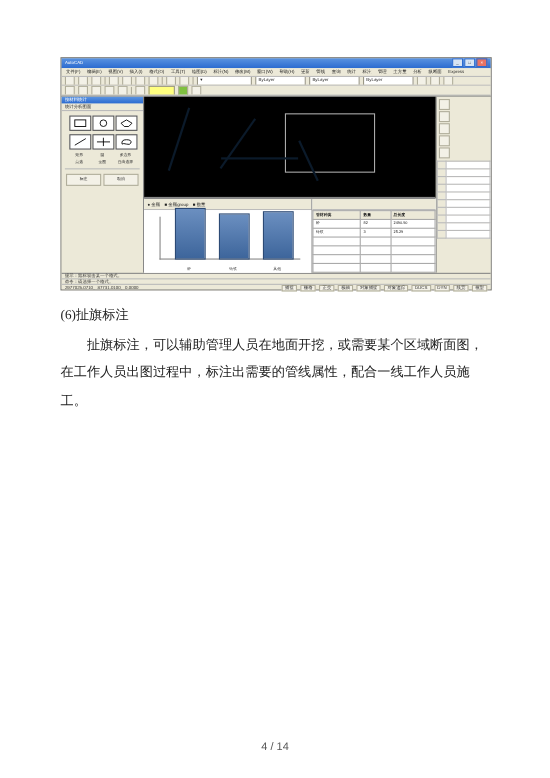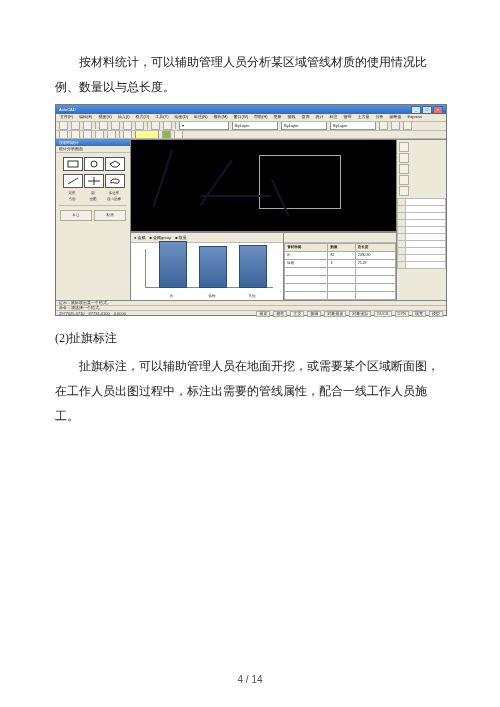--- a/index.html
+++ b/index.html
@@ -248,21 +248,20 @@
   }
   .status-right { margin-left:auto; display:flex; gap:3px; }
   .stat-toggle {
     padding:0 2px; border:1px solid #b0ad9a; background:#f3f1e7;
   }
 </style>
 </head>
 <body>
 
 <div class="page">
-  <p class="para">按材料统计，可以辅助管理人员分析某区域管线材质的使用情况比例、数量以与总长度。</p>
 
   <div class="shot">
 
     <div class="titlebar">
       <span>AutoCAD</span>
       <div class="titlebar-btns">
         <div class="win-btn">_</div>
         <div class="win-btn">□</div>
         <div class="win-btn close">×</div>
       </div>
@@ -531,17 +530,17 @@
           <span class="stat-toggle">DUCS</span>
           <span class="stat-toggle">DYN</span>
           <span class="stat-toggle">线宽</span>
           <span class="stat-toggle">模型</span>
         </span>
       </div>
     </div>
 
   </div>
 
-  <p class="section-label">(2)扯旗标注</p>
+  <p class="section-label">(6)扯旗标注</p>
   <p class="para">扯旗标注，可以辅助管理人员在地面开挖，或需要某个区域断面图，在工作人员出图过程中，标注出需要的管线属性，配合一线工作人员施工。</p>
 </div>
 
 <div class="page-num">4 / 14</div>
 
 </body></html>

